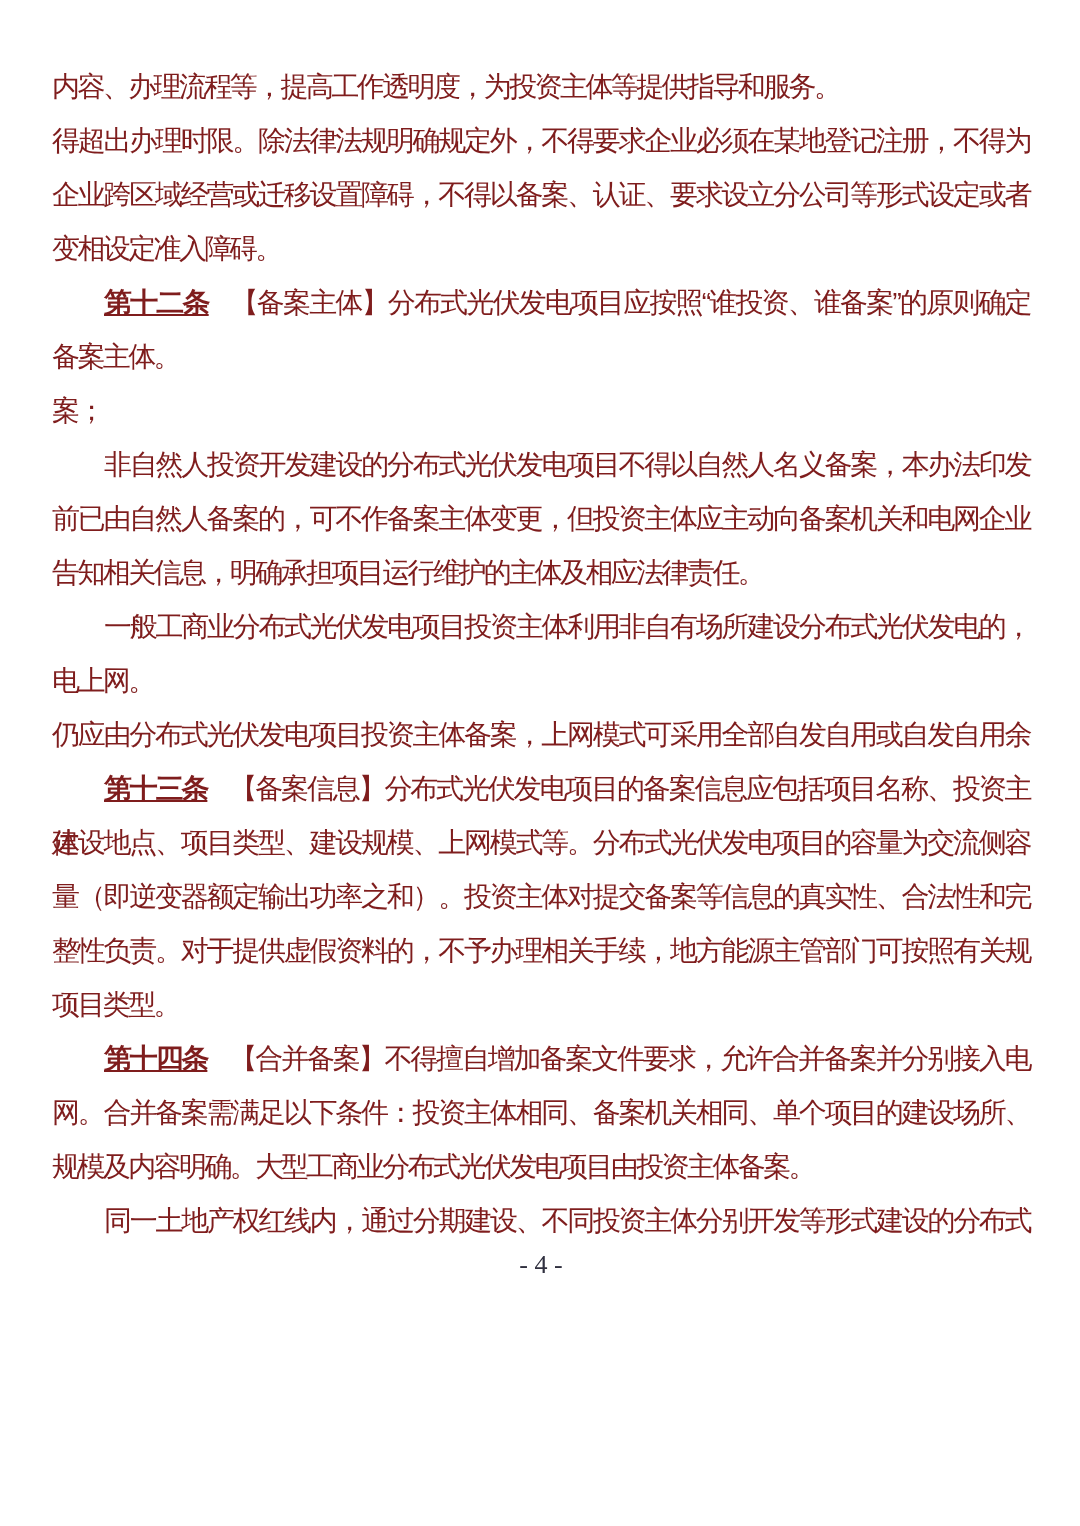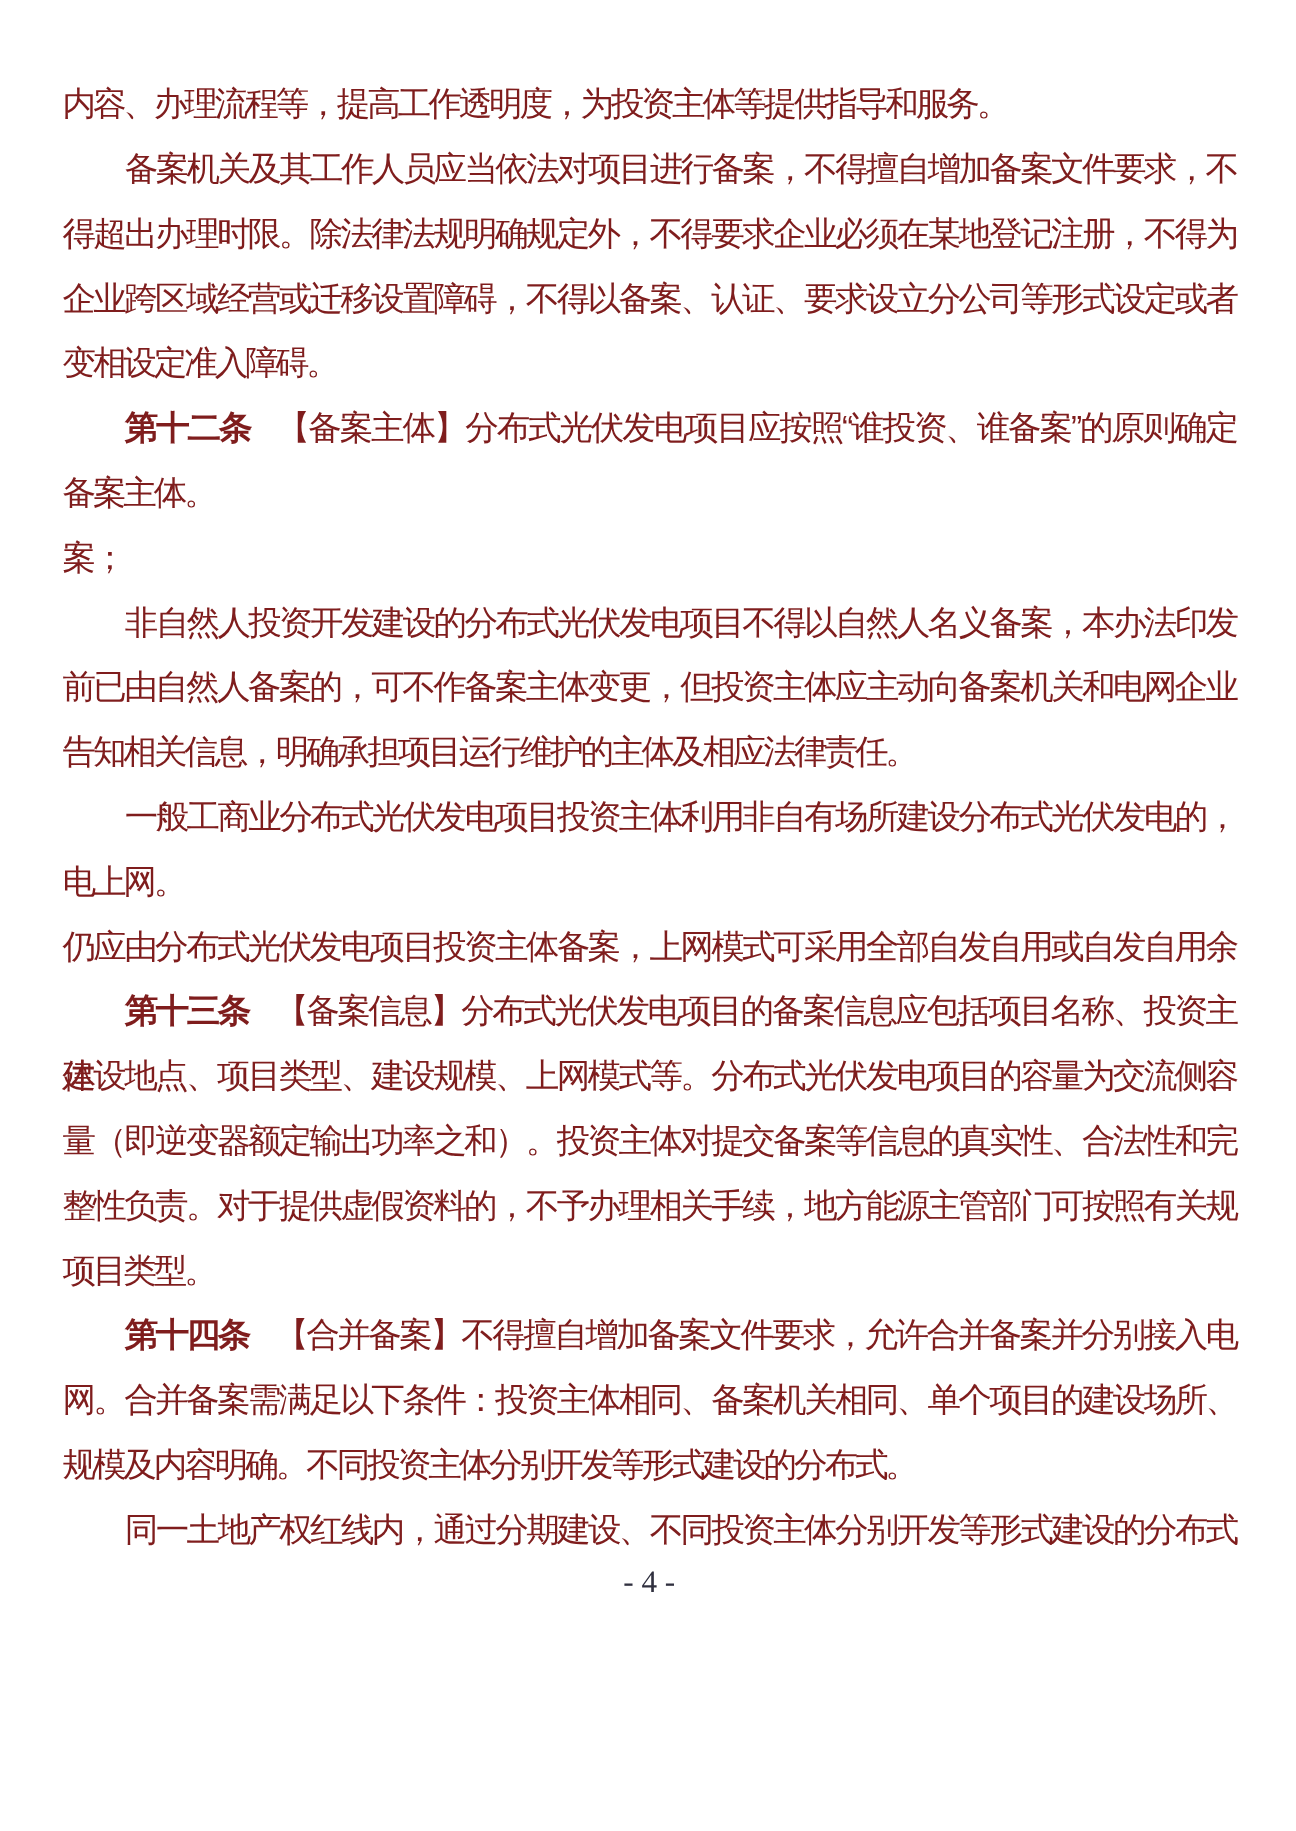--- a/index.html
+++ b/index.html
@@ -19,38 +19,37 @@
     letter-spacing: -2.6px;
     color: #7f1d1d;
     white-space: nowrap;
   }
   .fill {
     white-space: normal;
     text-align: justify;
     text-align-last: justify;
   }
   .indent { text-indent: 52px; }
-  .b { font-weight: 700; margin-right: 22px; }
+  .b { font-weight: 700; margin-right: 22px; text-decoration: underline; }
   .pageno {
     height: 34px;
     line-height: 34px;
     text-align: center;
     text-align-last: center;
     font-family: "Liberation Serif", serif;
     font-size: 26px;
     letter-spacing: 0;
     color: #30303f;
   }
 </style>
 </head>
 <body>
 
 <div class="doc">
   <div class="line"><span>内容、办理流程等，提高工作透明度，为投资主体等提供指导和服务。</span></div>
-  <div class="line indent fill"><span>备案机关及其工作人员应当依法对项目进行备案，不得擅自增加备案文件要求，不</span></div>
   <div class="line fill"><span>得超出办理时限。除法律法规明确规定外，不得要求企业必须在某地登记注册，不得为</span></div>
   <div class="line fill"><span>企业跨区域经营或迁移设置障碍，不得以备案、认证、要求设立分公司等形式设定或者</span></div>
   <div class="line"><span>变相设定准入障碍。</span></div>
 
   <div class="line indent fill"><span class="b">第十二条</span><span>【备案主体】分布式光伏发电项目应按照“谁投资、谁备案”的原则确定</span></div>
   <div class="line"><span>备案主体。</span></div>
   <div class="line"><span>案；</span></div>
   <div class="line indent fill"><span>非自然人投资开发建设的分布式光伏发电项目不得以自然人名义备案，本办法印发</span></div>
   <div class="line fill"><span>前已由自然人备案的，可不作备案主体变更，但投资主体应主动向备案机关和电网企业</span></div>
   <div class="line"><span>告知相关信息，明确承担项目运行维护的主体及相应法律责任。</span></div>
@@ -59,17 +58,17 @@
   <div class="line fill"><span>仍应由分布式光伏发电项目投资主体备案，上网模式可采用全部自发自用或自发自用余</span></div>
 
   <div class="line indent fill"><span class="b">第十三条</span><span>【备案信息】分布式光伏发电项目的备案信息应包括项目名称、投资主体、</span></div>
   <div class="line fill"><span>建设地点、项目类型、建设规模、上网模式等。分布式光伏发电项目的容量为交流侧容</span></div>
   <div class="line fill"><span>量（即逆变器额定输出功率之和）。投资主体对提交备案等信息的真实性、合法性和完</span></div>
   <div class="line fill"><span>整性负责。对于提供虚假资料的，不予办理相关手续，地方能源主管部门可按照有关规</span></div>
   <div class="line"><span>项目类型。</span></div>
 
   <div class="line indent fill"><span class="b">第十四条</span><span>【合并备案】不得擅自增加备案文件要求，允许合并备案并分别接入电</span></div>
   <div class="line fill"><span>网。合并备案需满足以下条件：投资主体相同、备案机关相同、单个项目的建设场所、</span></div>
-  <div class="line"><span>规模及内容明确。不同投资主体分别开发等形式建设的分布式。</span></div>
+  <div class="line"><span>规模及内容明确。大型工商业分布式光伏发电项目由投资主体备案。</span></div>
   <div class="line indent fill"><span>同一土地产权红线内，通过分期建设、不同投资主体分别开发等形式建设的分布式</span></div>
 
   <div class="pageno">- 4 -</div>
 </div>
 
 </body></html>

